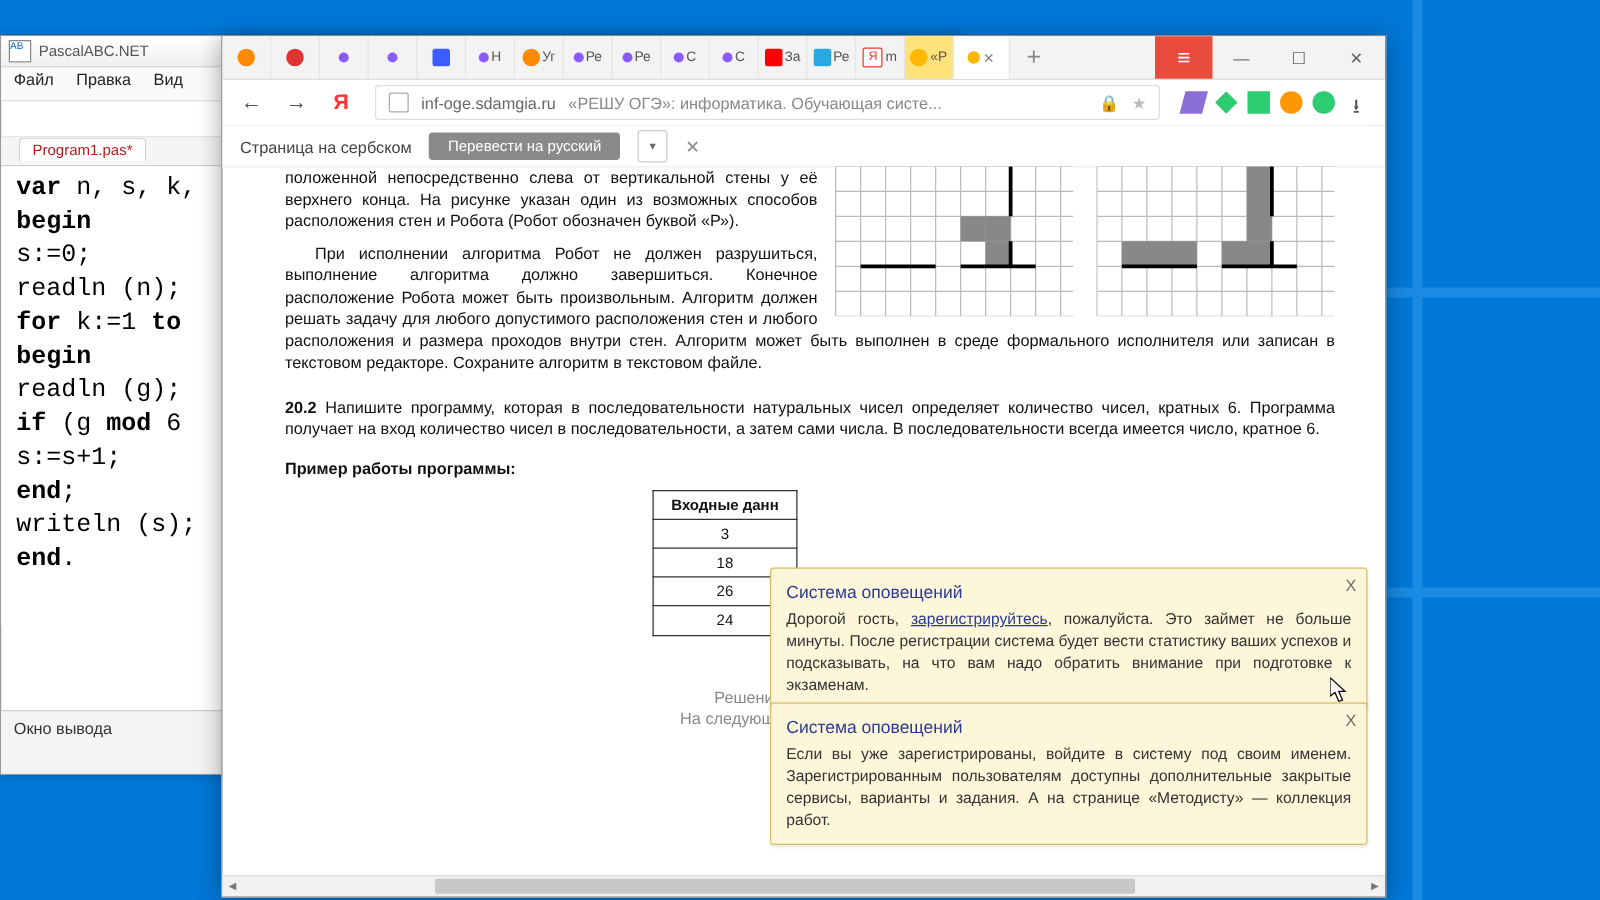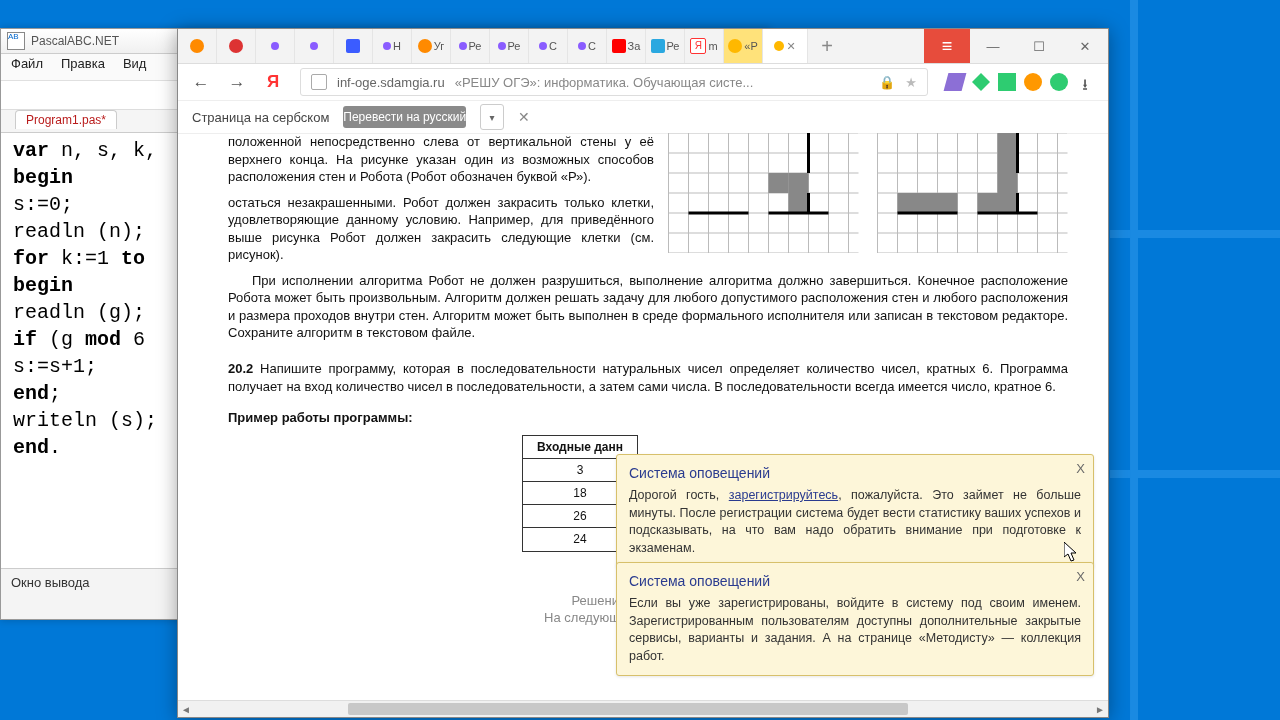--- a/index.html
+++ b/index.html
@@ -25,21 +25,21 @@
 .winbtns{margin-left:auto;display:flex}
 .winbtns div{width:46px;height:34px;display:flex;align-items:center;justify-content:center;color:#666}
 .winbtns .menu{background:#e74c3c;color:#fff;font-size:18px}
 .addrbar{height:36px;display:flex;align-items:center;padding:0 14px;gap:18px;background:#fff;border-bottom:1px solid #eee}
 .addrbar .nav-ico{width:18px;height:18px;display:flex;align-items:center;justify-content:center;color:#555;font-size:17px}
 .urlbox{flex:1;display:flex;align-items:center;gap:10px;border:1px solid #ddd;border-radius:3px;height:26px;padding:0 10px;font-size:13px;color:#666}
 .urlbox .prot{width:14px;height:14px;border:1px solid #aaa;border-radius:2px}
 .addr-icons{display:flex;gap:8px;align-items:center}
 .addr-icons span{width:18px;height:18px;display:inline-block}
 .translate-bar{height:32px;display:flex;align-items:center;gap:14px;padding:0 14px;background:#fff;border-bottom:1px solid #eee;font-size:13px;color:#444}
-.translate-btn{background:#8a8a8a;color:#fff;padding:4px 0;border-radius:3px;font-size:12px}
+.translate-btn{background:#8a8a8a;color:#fff;padding:4px 15px;border-radius:3px;font-size:12px}
 .translate-dd{width:22px;height:24px;border:1px solid #ccc;border-radius:3px;display:flex;align-items:center;justify-content:center;color:#666;font-size:10px}
 .translate-close{color:#888;font-size:14px}
 .content{position:absolute;top:104px;left:0;right:0;bottom:16px;overflow:hidden;padding:0 40px 0 50px;font-family:Verdana,sans-serif;font-size:13px;color:#111;line-height:1.35}
 .para{margin:0 0 8px 0;text-align:justify}
 .para.indent{text-indent:24px}
 .float-grid{float:right;width:400px;height:120px;margin:0 0 8px 14px;display:flex;gap:18px}
 .grid{flex:1;position:relative;background:#fff}
 .grid svg{width:100%;height:100%}
 .bold{font-weight:bold}
 .extable{margin:8px 0 0 294px;border-collapse:collapse}
@@ -261,21 +261,20 @@
           <g stroke="#000" stroke-width="3">
               <line x1="20" y1="80" x2="80" y2="80"></line>
               <line x1="100" y1="80" x2="160" y2="80"></line>
               <line x1="140" y1="0" x2="140" y2="40"></line>
               <line x1="140" y1="60" x2="140" y2="80"></line>
             </g>
         </svg>
       </div>
     </div>
     <p class="para" style="width:440px">положенной непосредственно слева от вертикальной стены у её верхнего конца. На рисунке указан один из возможных способов расположения стен и Робота (Робот обозначен буквой «Р»).</p>
-    <p class="para" style="clear:none">остаться незакрашенными. Робот должен закрасить только клетки, удовлетворяющие данному условию. Например, для приведённого выше рисунка Робот должен закрасить следующие клетки (см. рисунок).</p>
     <p class="para indent">При исполнении алгоритма Робот не должен разрушиться, выполнение алгоритма должно завершиться. Конечное расположение Робота может быть произвольным. Алгоритм должен решать задачу для любого допустимого расположения стен и любого расположения и размера проходов внутри стен. Алгоритм может быть выполнен в среде формального исполнителя или записан в текстовом редакторе. Сохраните алгоритм в текстовом файле.</p>
     <p class="para" style="margin-top:18px"><span class="bold">20.2</span><span> Напишите программу, которая в последовательности натуральных чисел определяет количество чисел, кратных 6. Программа получает на вход количество чисел в последовательности, а затем сами числа. В последовательности всегда имеется число, кратное 6.</span></p>
     <p class="para bold" style="margin-top:14px">Пример работы программы:</p>
     <table class="extable">
       <tbody>
           <tr>
             <th>Входные данн</th>
           </tr>
       <tr>
             <td>3</td>

